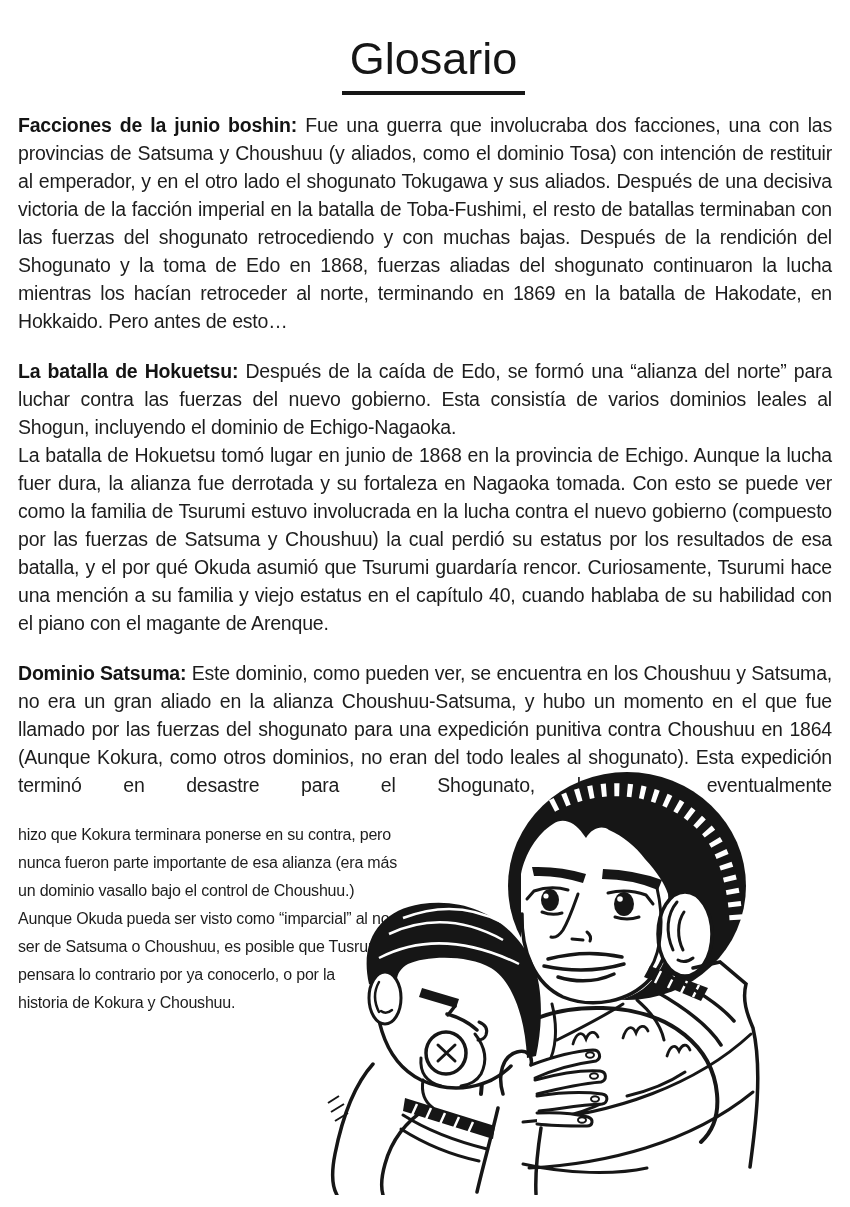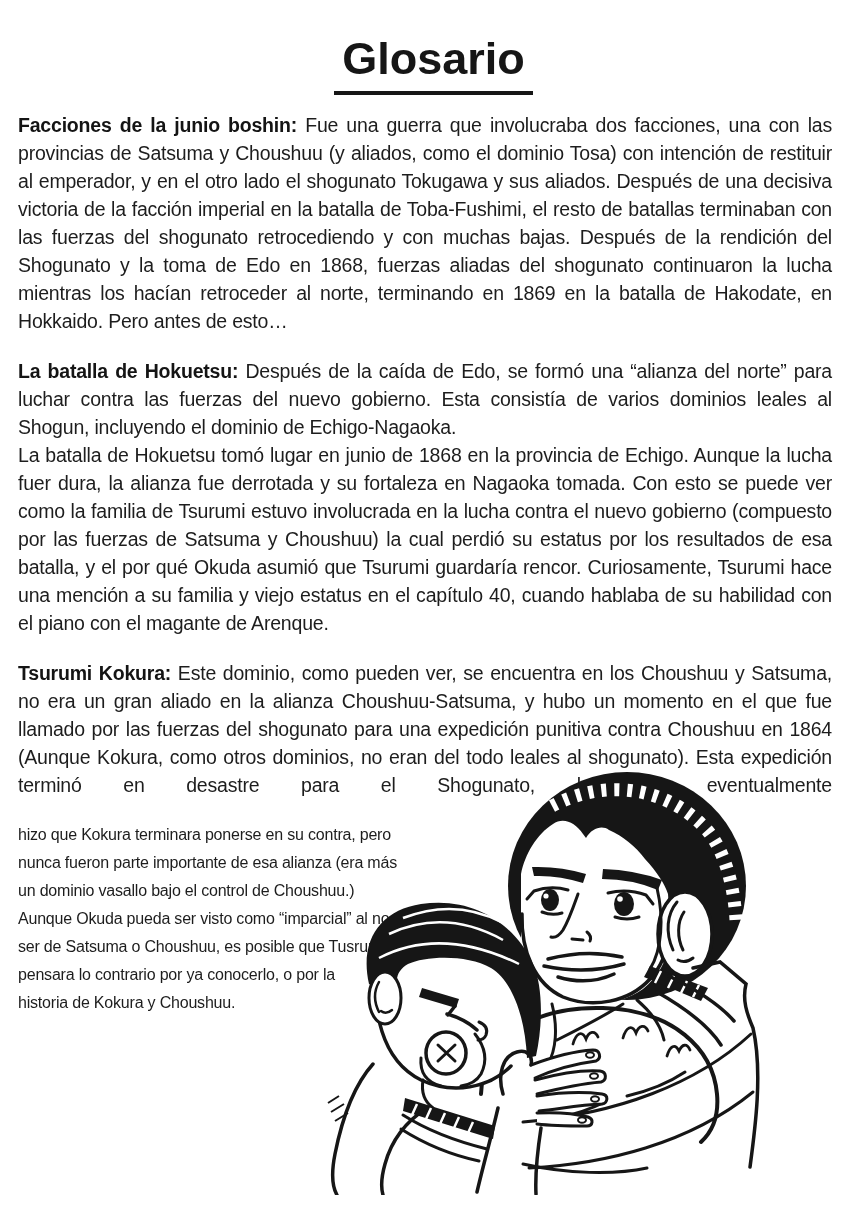--- a/index.html
+++ b/index.html
@@ -10,21 +10,21 @@
     background: #ffffff;
     overflow: hidden;
     font-family: "Liberation Sans", "DejaVu Sans", sans-serif;
     color: #1d1d1d;
   }
   h1.title {
     margin: 30px 0 0 17px;
     text-align: center;
     font-size: 45px;
     line-height: 58px;
-    font-weight: bold;
+    font-weight: normal;
     color: #161616;
   }
   h1.title .underline {
     display: inline-block;
     border-bottom: 4px solid #161616;
     padding: 0 8px 3px 8px;
   }
   .entry {
     margin: 16px 18px 22px 18px;
     font-size: 19.5px;
@@ -155,21 +155,21 @@
     <span class="body">Fue una guerra que involucraba dos facciones, una con las provincias de Satsuma y Choushuu (y aliados, como el dominio Tosa) con intención de restituir al emperador, y en el otro lado el shogunato Tokugawa y sus aliados. Después de una decisiva victoria de la facción imperial en la batalla de Toba-Fushimi, el resto de batallas terminaban con las fuerzas del shogunato retrocediendo y con muchas bajas. Después de la rendición del Shogunato y la toma de Edo en 1868, fuerzas aliadas del shogunato continuaron la lucha mientras los hacían retroceder al norte, terminando en 1869 en la batalla de Hakodate, en Hokkaido. Pero antes de esto…</span>
   </p>
 
   <p class="entry">
     <strong class="term">La batalla de Hokuetsu:</strong>
     <span class="body">Después de la caída de Edo, se formó una “alianza del norte” para luchar contra las fuerzas del nuevo gobierno. Esta consistía de varios dominios leales al Shogun, incluyendo el dominio de Echigo-Nagaoka.
 La batalla de Hokuetsu tomó lugar en junio de 1868 en la provincia de Echigo. Aunque la lucha fuer dura, la alianza fue derrotada y su fortaleza en Nagaoka tomada. Con esto se puede ver como la familia de Tsurumi estuvo involucrada en la lucha contra el nuevo gobierno (compuesto por las fuerzas de Satsuma y Choushuu) la cual perdió su estatus por los resultados de esa batalla, y el por qué Okuda asumió que Tsurumi guardaría rencor. Curiosamente, Tsurumi hace una mención a su familia y viejo estatus en el capítulo 40, cuando hablaba de su habilidad con el piano con el magante de Arenque.</span>
   </p>
 
   <p class="entry justify-last">
-    <strong class="term">Tsurumi Kokura:</strong>
+    <strong class="term">Dominio Satsuma:</strong>
     <span class="body">Este dominio, como pueden ver, se encuentra en los Choushuu y Satsuma, no era un gran aliado en la alianza Choushuu-Satsuma, y hubo un momento en el que fue llamado por las fuerzas del shogunato para una expedición punitiva contra Choushuu en 1864 (Aunque Kokura, como otros dominios, no eran del todo leales al shogunato). Esta expedición terminó en desastre para el Shogunato, lo que eventualmente</span>
   </p>
   <div class="wrapped-block">hizo que Kokura terminara ponerse en su contra, pero
 nunca fueron parte importante de esa alianza (era más
 un dominio vasallo bajo el control de Choushuu.)
 Aunque Okuda pueda ser visto como “imparcial” al no
 ser de Satsuma o Choushuu, es posible que Tusrumi
 pensara lo contrario por ya conocerlo, o por la
 historia de Kokura y Choushuu.</div>
 

